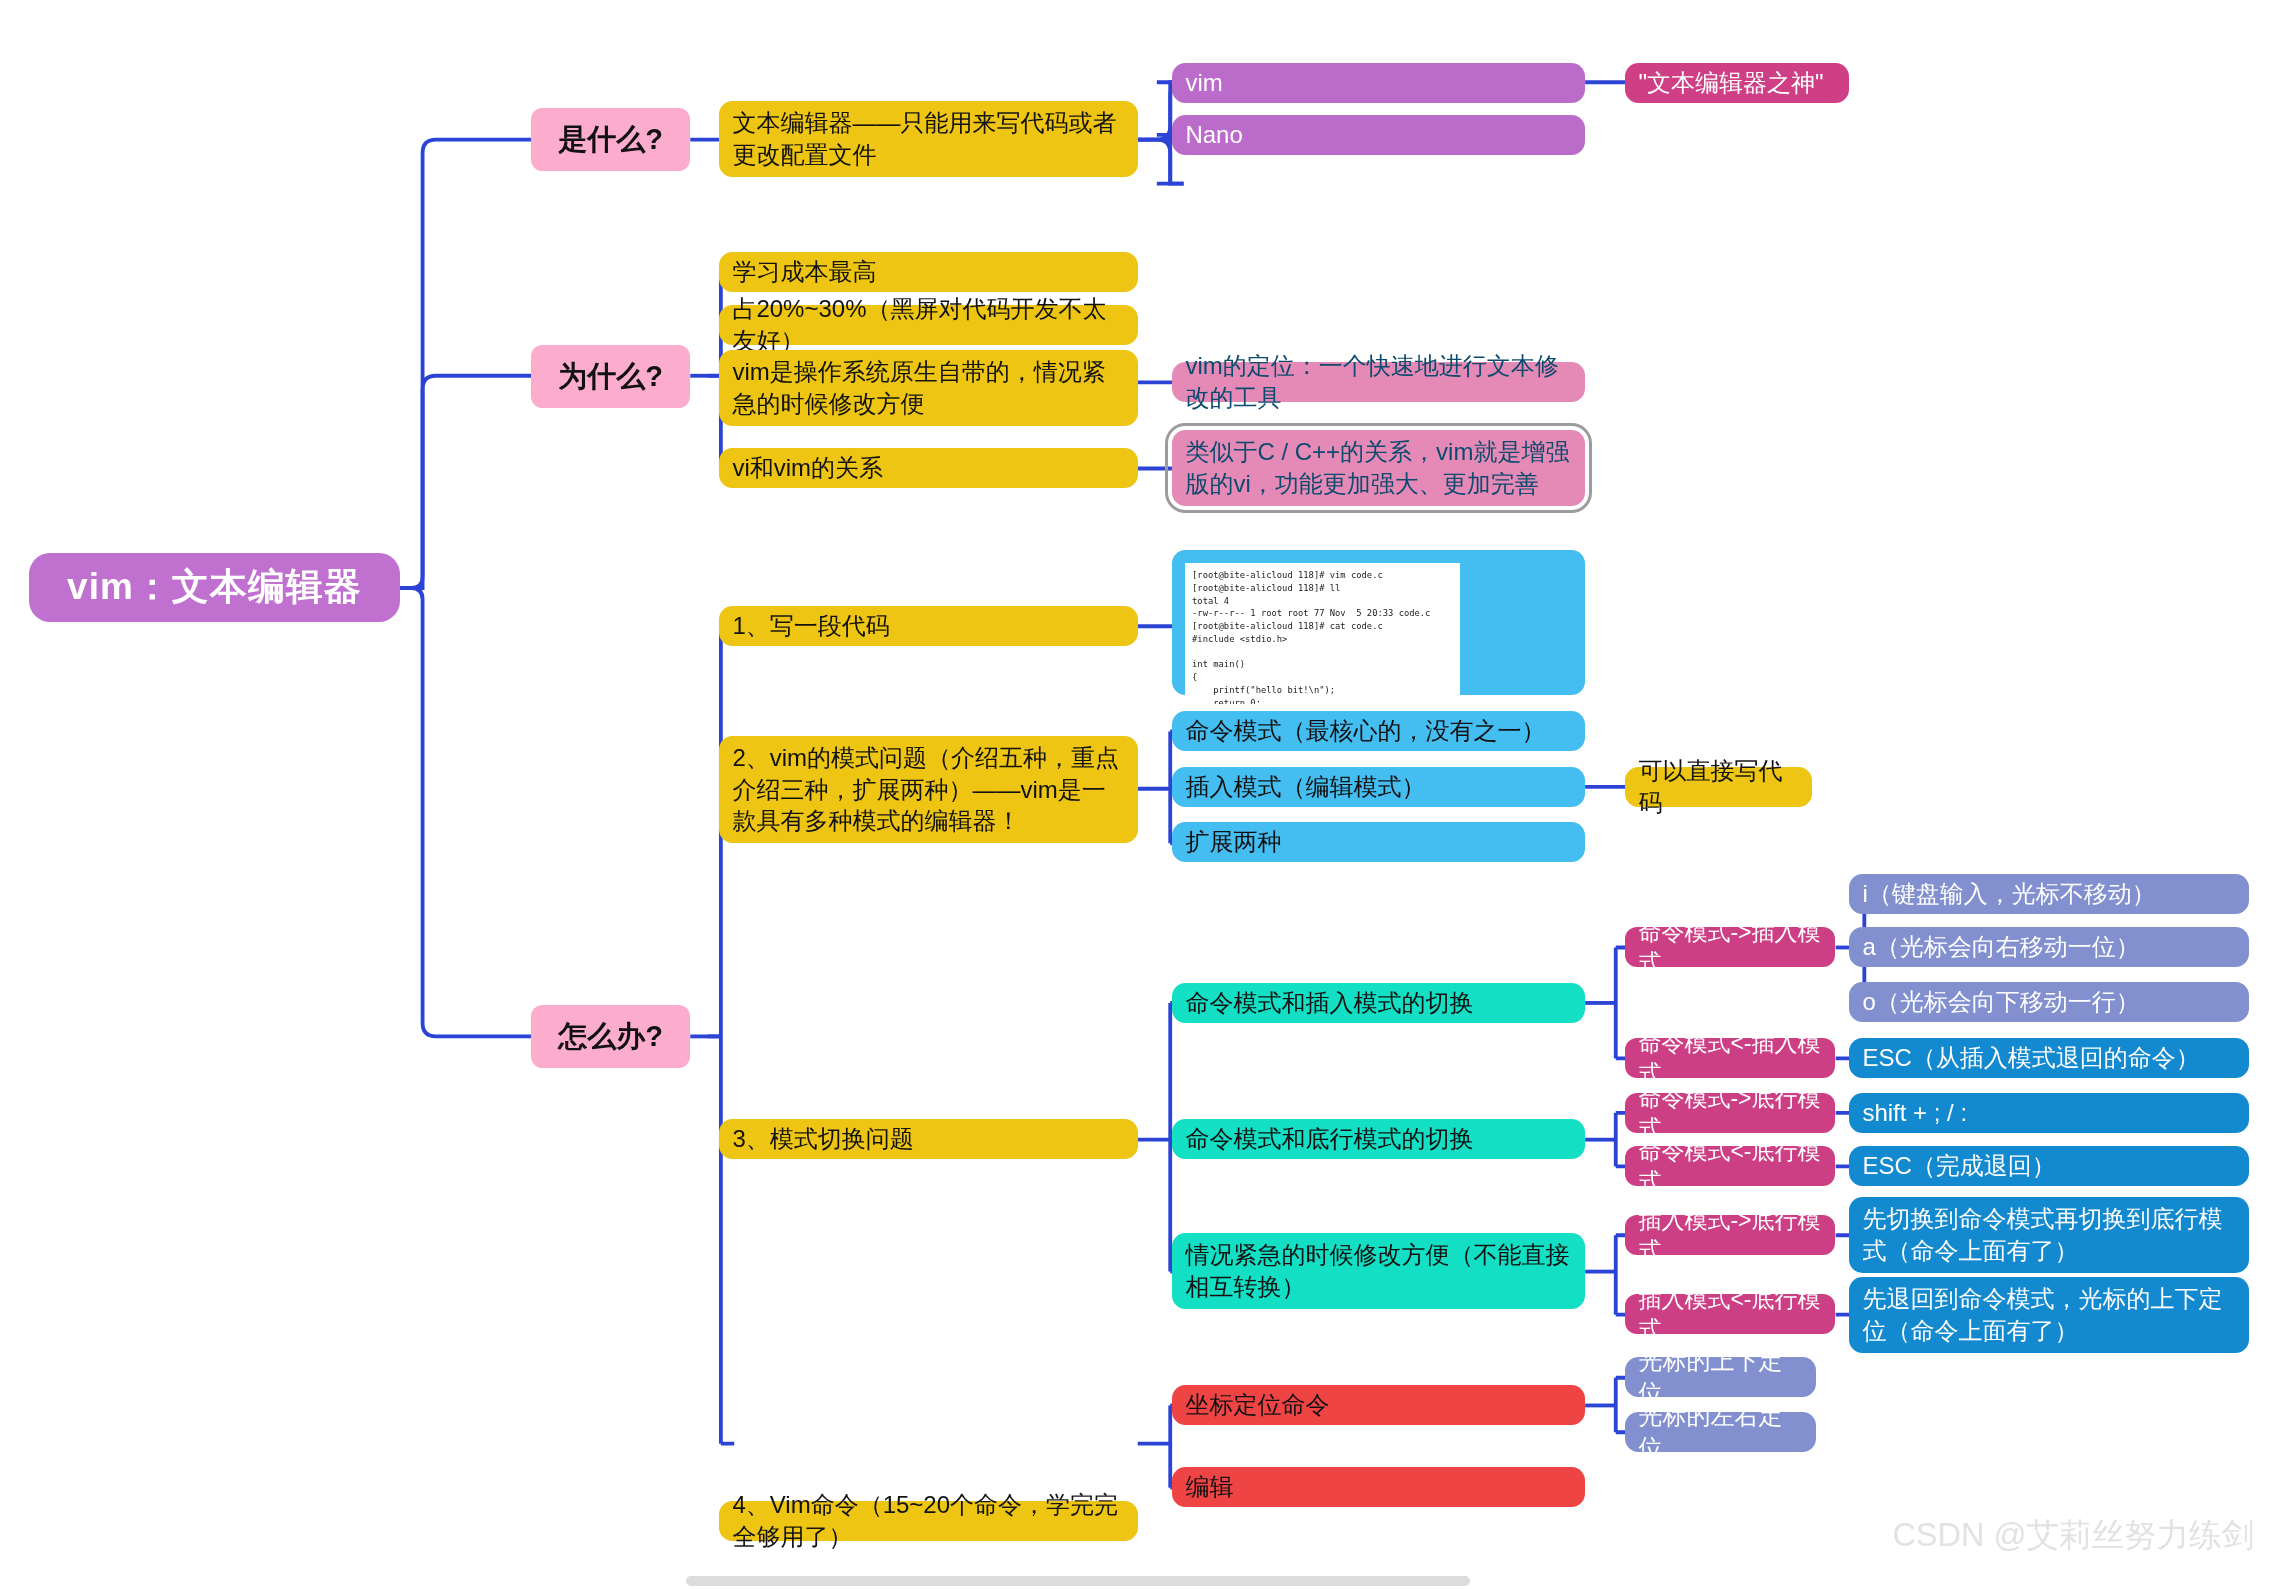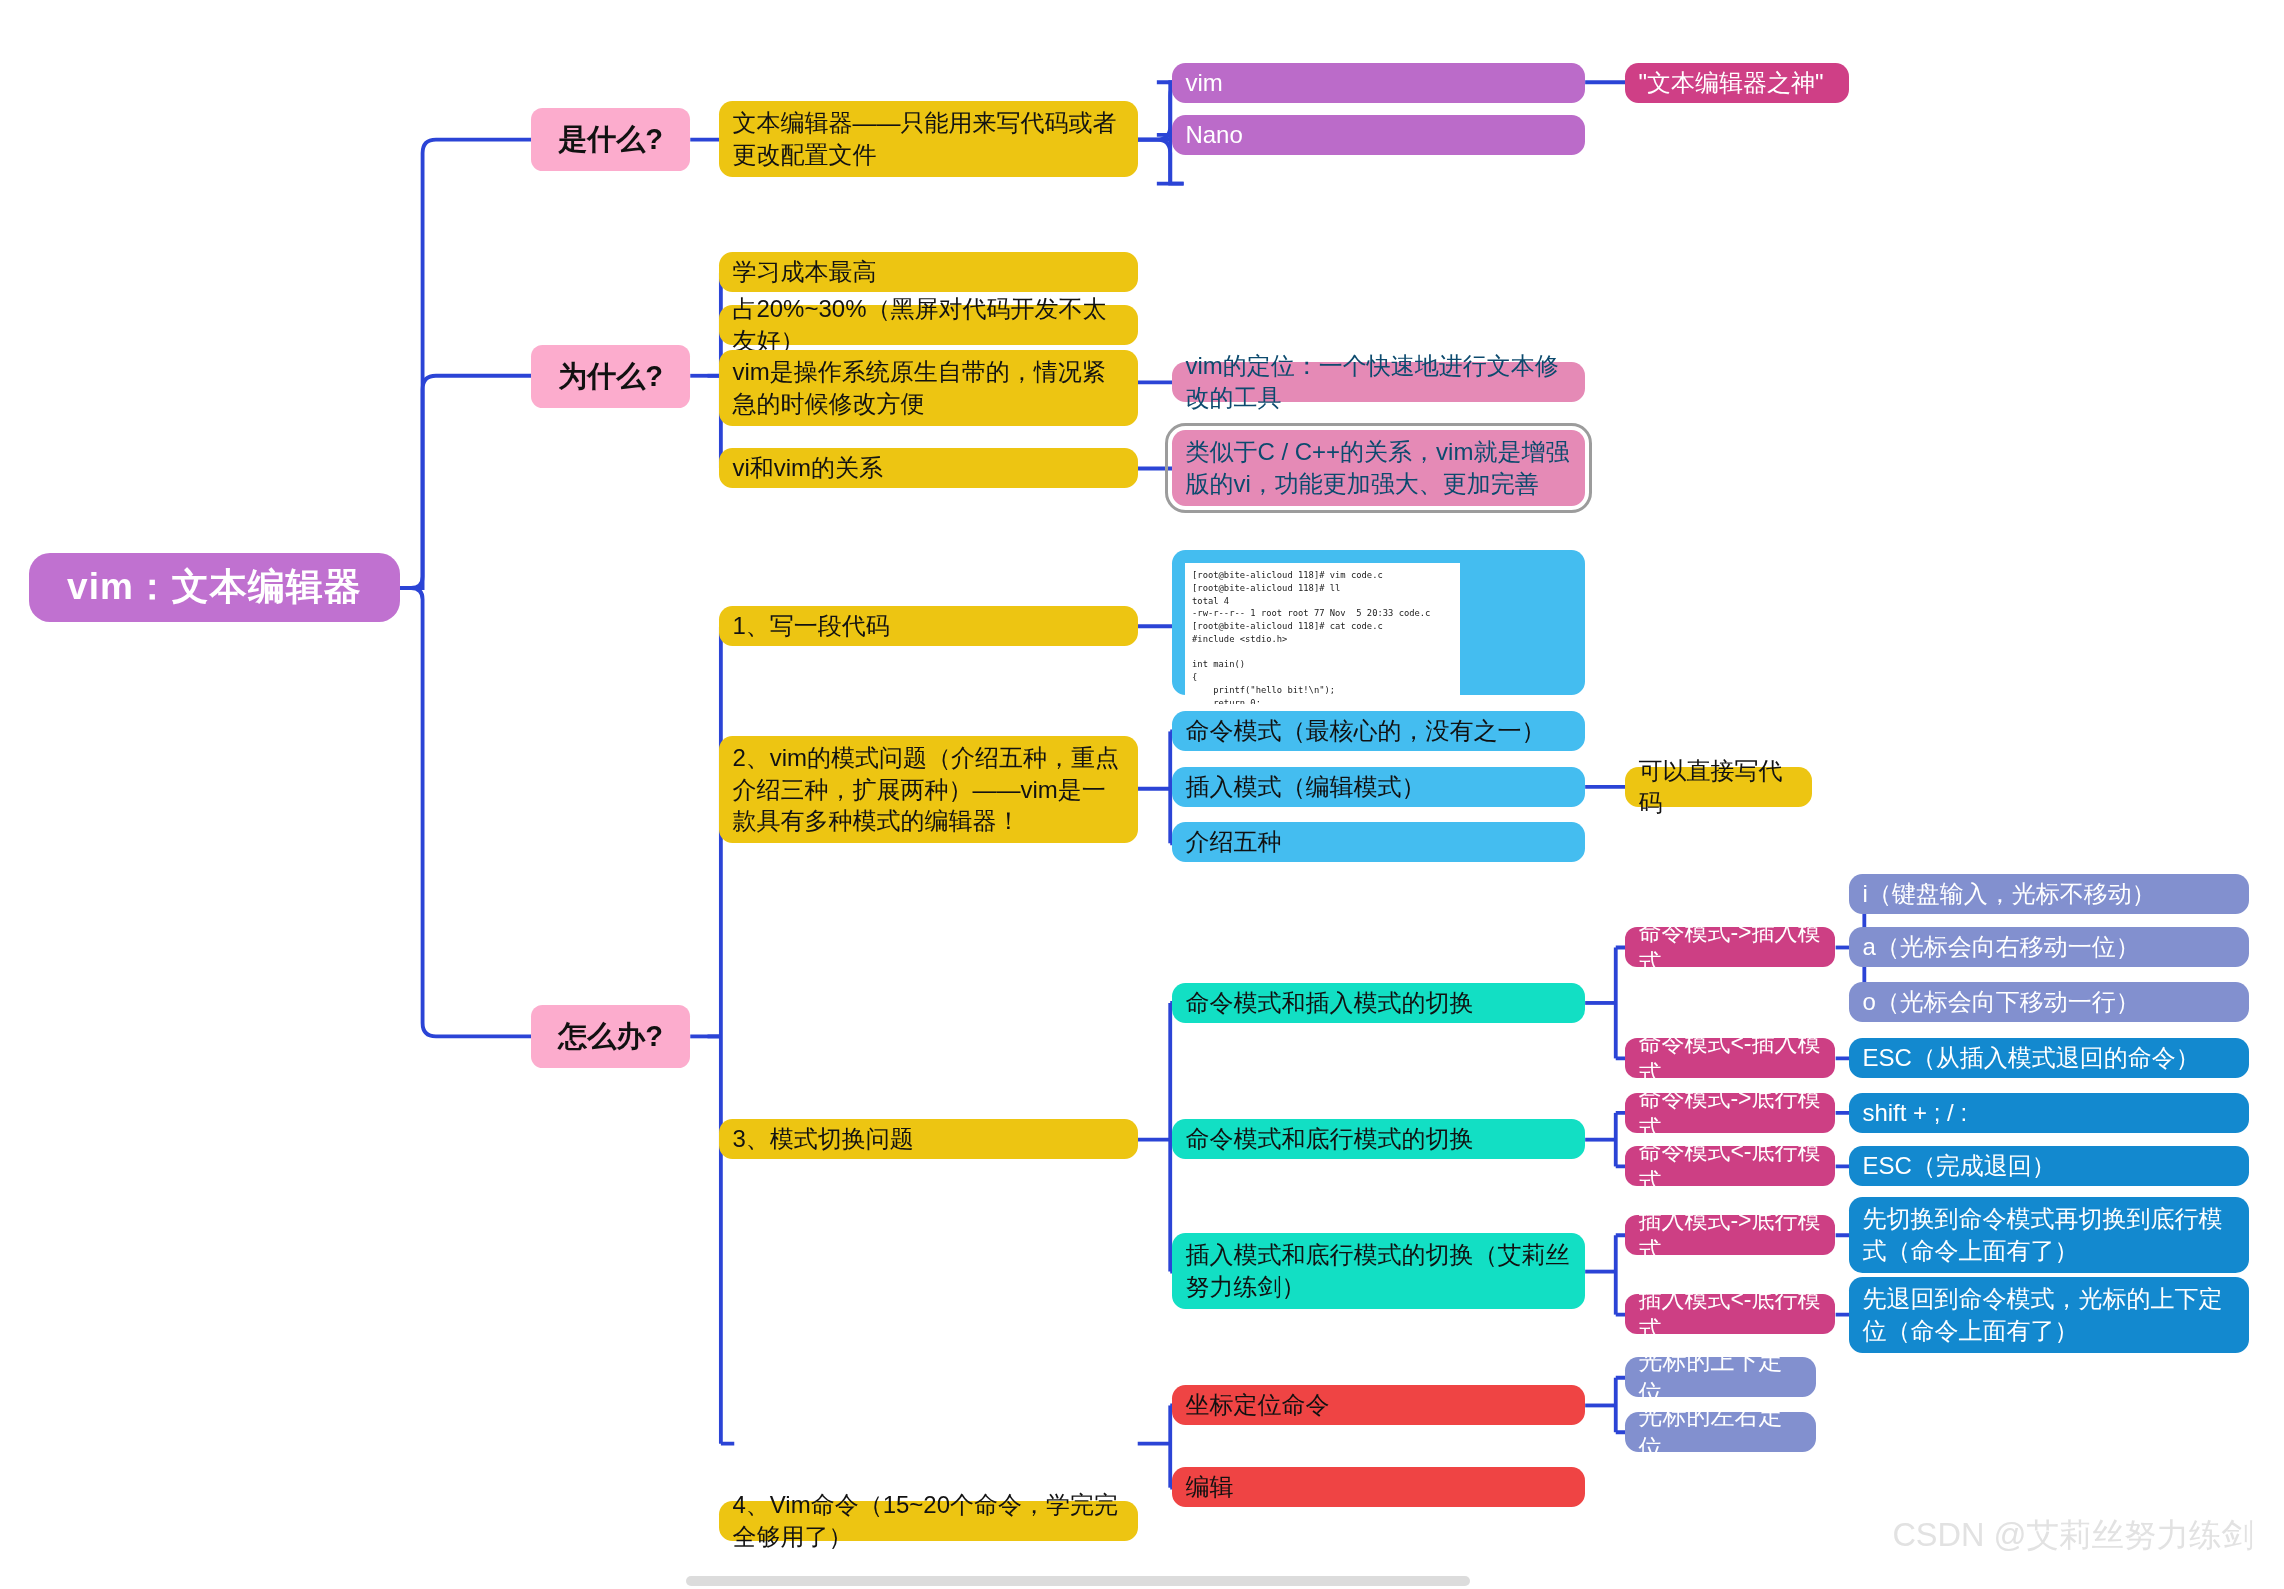--- a/index.html
+++ b/index.html
@@ -216,34 +216,34 @@
 }</div>
   </div>
 
   <div class="node cyan" style="left:1172px;top:711px;width:413px;height:40px;">
     <span>命令模式（最核心的，没有之一）</span>
   </div>
   <div class="node cyan" style="left:1172px;top:767px;width:413px;height:40px;">
     <span>插入模式（编辑模式）</span>
   </div>
   <div class="node cyan" style="left:1172px;top:822px;width:413px;height:40px;">
-    <span>介绍五种</span>
+    <span>扩展两种</span>
   </div>
   <div class="node yellow" style="left:1625px;top:767px;width:187px;height:40px;">
     <span>可以直接写代码</span>
   </div>
 
   <div class="node teal" style="left:1172px;top:983px;width:413px;height:40px;">
     <span>命令模式和插入模式的切换</span>
   </div>
   <div class="node teal" style="left:1172px;top:1119px;width:413px;height:40px;">
     <span>命令模式和底行模式的切换</span>
   </div>
   <div class="node teal" style="left:1172px;top:1233px;width:413px;height:76px;">
-    <span>插入模式和底行模式的切换（艾莉丝努力练剑）</span>
+    <span>情况紧急的时候修改方便（不能直接相互转换）</span>
   </div>
 
   <div class="node magtag" style="left:1625px;top:927px;width:210px;height:40px;">
     <span>命令模式-&gt;插入模式</span>
   </div>
   <div class="node magtag" style="left:1625px;top:1038px;width:210px;height:40px;">
     <span>命令模式&lt;-插入模式</span>
   </div>
   <div class="node magtag" style="left:1625px;top:1093px;width:210px;height:40px;">
     <span>命令模式-&gt;底行模式</span>

